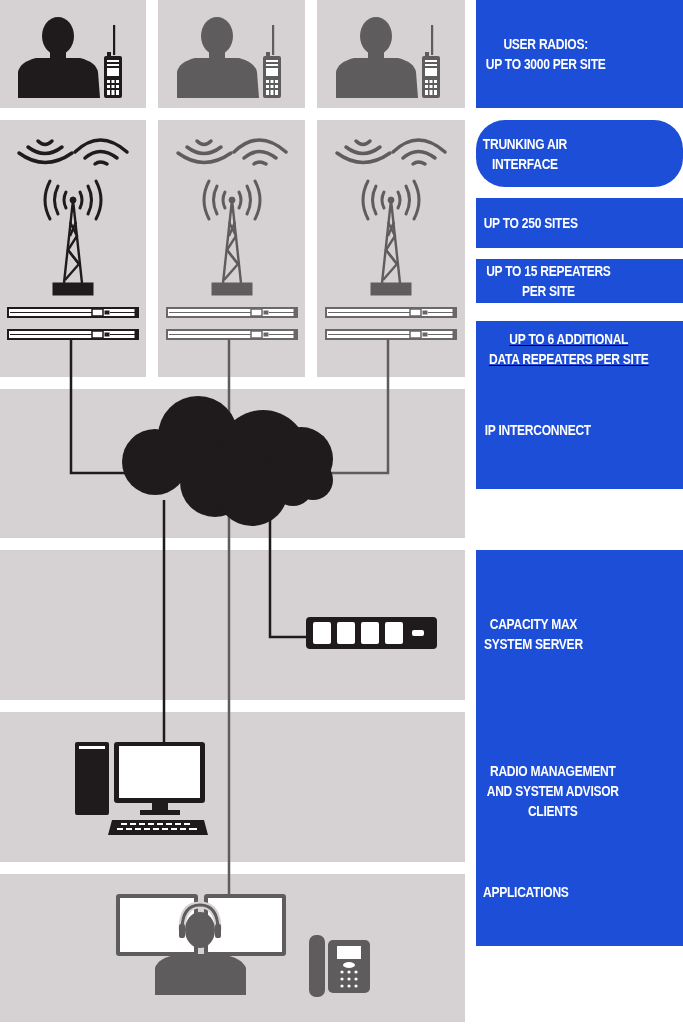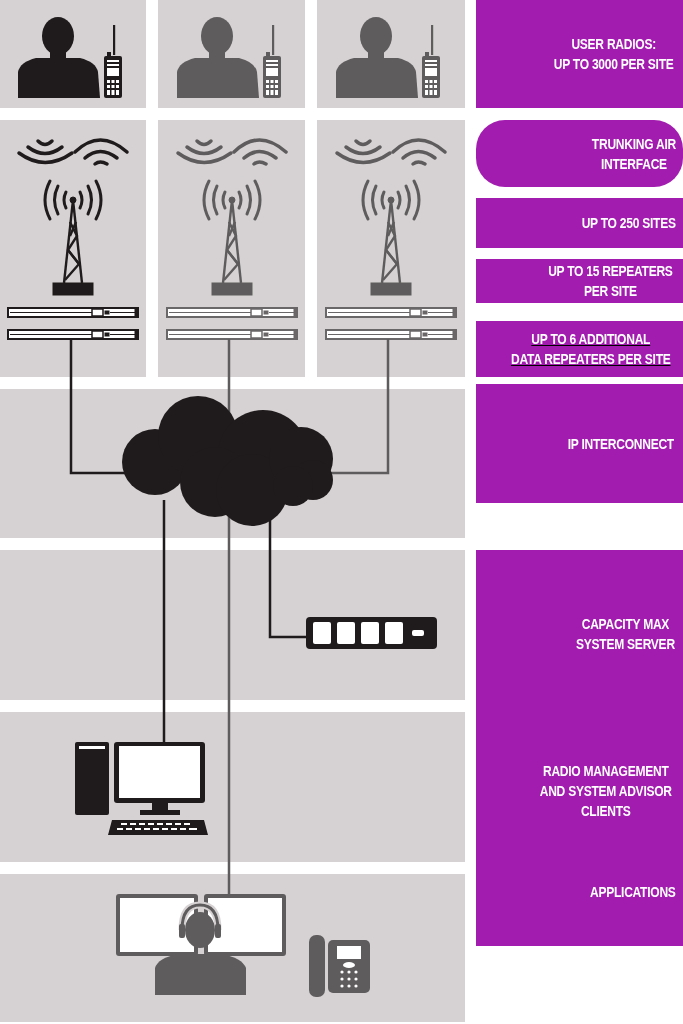--- a/index.html
+++ b/index.html
@@ -1,18 +1,18 @@
 <!DOCTYPE html>
 <html><head>
 <meta charset="utf-8">
 <style>
   html,body{margin:0;padding:0;background:#ffffff;}
   body{width:683px;height:1024px;position:relative;overflow:hidden;font-family:"Liberation Sans",sans-serif;}
   .panel{position:absolute;background:#d6d2d3;}
-  .blue{position:absolute;left:476px;width:207px;background:#a21caf;display:flex;align-items:center;justify-content:flex-end;text-align:center;}
+  .blue{position:absolute;left:476px;width:207px;background:#1d4ed8;display:flex;align-items:center;justify-content:flex-start;text-align:center;}
   .blue span{color:#ffffff;font-family:"Liberation Sans",sans-serif;font-weight:bold;font-size:14px;line-height:20px;letter-spacing:-0.3px;transform:scaleX(0.86);white-space:pre-line;display:block;}
   svg.art{position:absolute;left:0;top:0;width:683px;height:1024px;pointer-events:none;}
 </style>
 </head>
 <body>
 
 <div class="panel" style="left:0;top:0;width:146px;height:108px;"></div>
 <div class="panel" style="left:158px;top:0;width:147px;height:108px;"></div>
 <div class="panel" style="left:317px;top:0;width:148px;height:108px;"></div>
 
@@ -37,21 +37,21 @@
     <span>UP TO 250 SITES</span>
   </div>
 <div class="blue" style="top:259px;height:44px;">
     <span>UP TO 15 REPEATERS
 PER SITE</span>
   </div>
 <div class="blue" style="top:321px;height:56px;text-decoration:underline;">
     <span>UP TO 6 ADDITIONAL
 DATA REPEATERS PER SITE</span>
   </div>
-<div class="blue" style="top:384px;height:119px;">
+<div class="blue" style="top:370px;height:119px;">
     <span>IP INTERCONNECT</span>
   </div>
 <div class="blue" style="top:550px;height:168px;">
     <span>CAPACITY MAX
 SYSTEM SERVER</span>
   </div>
 <div class="blue" style="top:716px;height:150px;">
     <span>RADIO MANAGEMENT
 AND SYSTEM ADVISOR
 CLIENTS</span>

